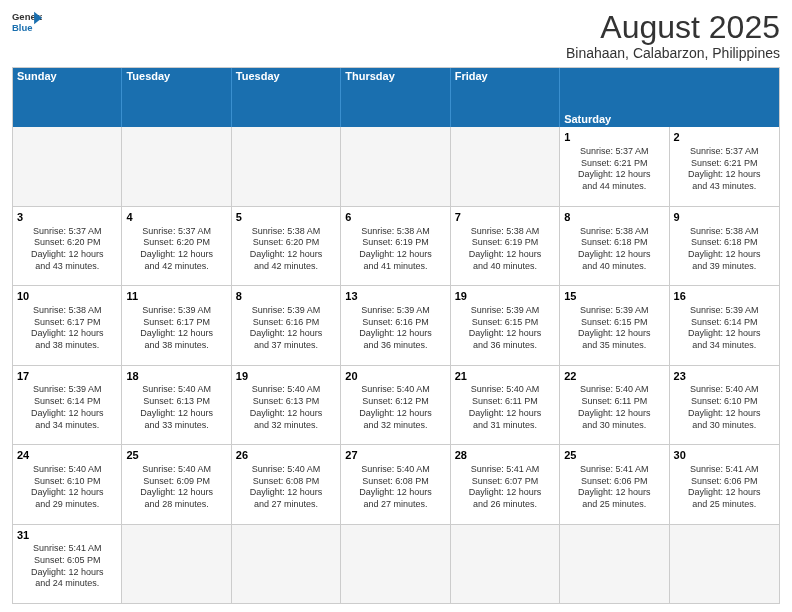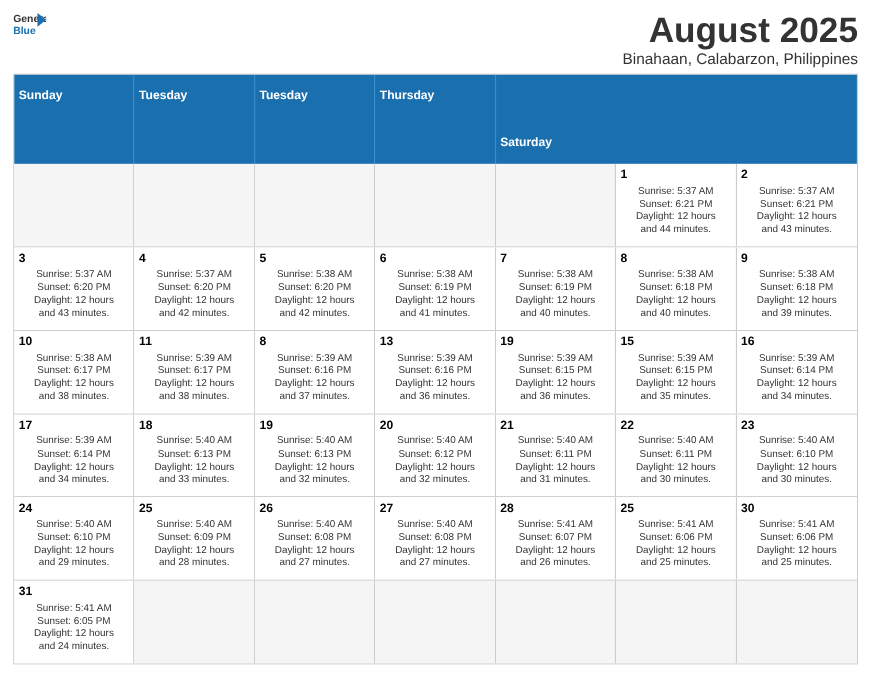--- a/index.html
+++ b/index.html
@@ -31,21 +31,21 @@
     }
     .logo-icon {
       width: 30px;
       height: 24px;
     }
     .title-block {
       text-align: right;
     }
     .main-title {
       font-size: 32px;
-      font-weight: bold;
+      font-weight: normal;
       color: #333;
       line-height: 1.1;
     }
     .subtitle {
       font-size: 14px;
       color: #333;
     }
     .calendar {
       flex: 1;
       border: 1px solid #ccc;
@@ -54,21 +54,21 @@
     }
     .cal-header-row {
       display: grid;
       grid-template-columns: repeat(7, 1fr);
       background: #1a6faf;
     }
     .cal-header-cell {
       color: #fff;
       font-weight: bold;
       font-size: 11px;
-      padding: 13px 4px;
+      padding: 2px 4px;
       text-align: left;
       border-right: 1px solid #3a8fcf;
     }
     .cal-header-cell:last-child { border-right: none; margin-top: 43px; }
     .cal-body {
       flex: 1;
       display: flex;
       flex-direction: column;
     }
     .cal-row {
@@ -118,20 +118,21 @@
       <div class="subtitle">Binahaan, Calabarzon, Philippines</div>
     </div>
   </div>
 
   <div class="calendar">
     <div class="cal-header-row">
     <div class="cal-header-cell">Sunday</div>
         <div class="cal-header-cell">Tuesday</div>
         <div class="cal-header-cell">Tuesday</div>
         <div class="cal-header-cell">Thursday</div>
+        <div class="cal-header-cell">Friday</div>
         <div class="cal-header-cell">Saturday</div>
       </div>
     <div class="cal-body">
     <div class="cal-row">
           <div class="cal-cell empty"></div>
           <div class="cal-cell empty"></div>
           <div class="cal-cell empty"></div>
           <div class="cal-cell empty"></div>
           <div class="cal-cell empty"></div>
           <div class="cal-cell">

